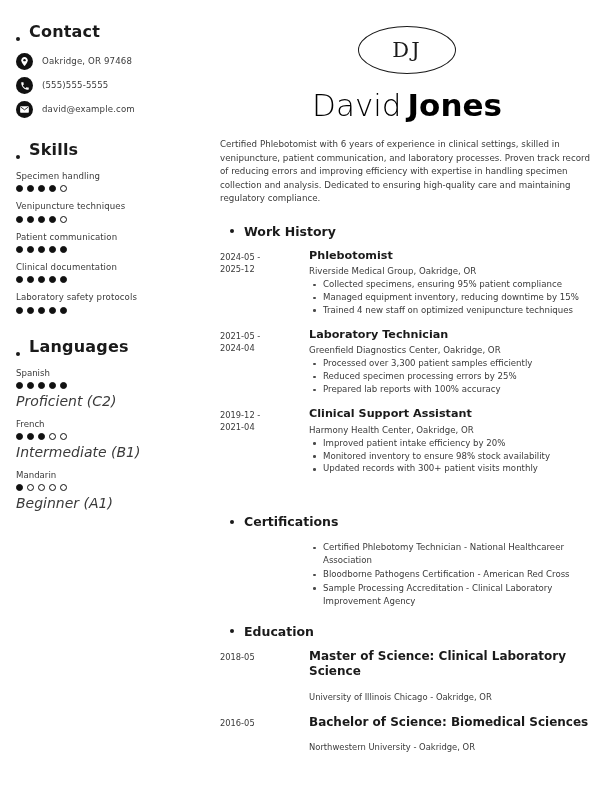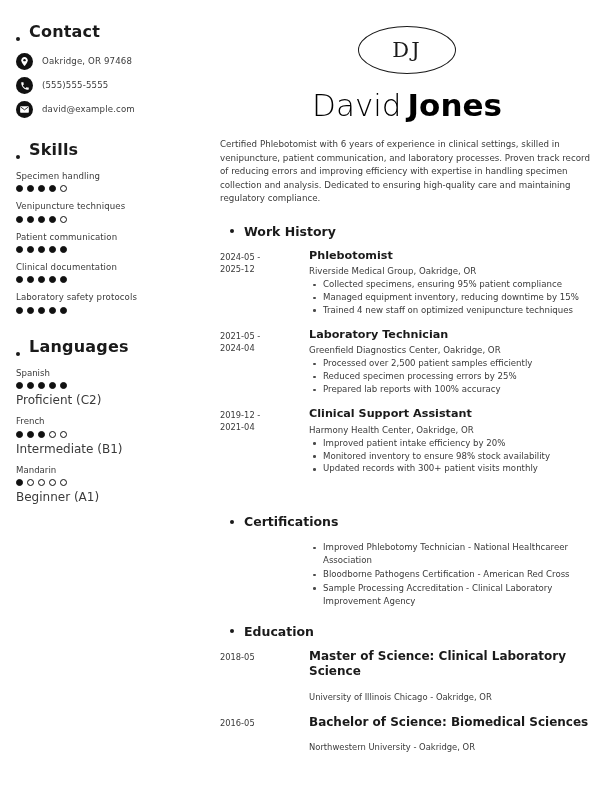--- a/index.html
+++ b/index.html
@@ -93,24 +93,25 @@
   .dot.empty  { background: #ffffff; border: 1px solid #111111; }
 
   .lang-block { margin-bottom: 9px; }
   .lang-name {
     font-size: 8.6px;
     color: #3a3a3a;
     margin-bottom: 3px;
     line-height: 1.2;
   }
   .lang-level {
-    font-size: 12px;
+    font-size: 14px;
     color: #3a3a3a;
     margin-top: 3px;
     line-height: 1.2;
+    font-style: italic;
   }
   .section-gap { height: 14px; }
 
   
   .right-col {
     position: absolute;
     left: 204px;
     top: 0;
     width: 412px;
     padding: 26px 22px 0 16px;
@@ -450,21 +451,21 @@
 
     <div class="entry">
       <div class="entry-date">
         <div>2021-05 -</div>
         <div>2024-04</div>
       </div>
       <div class="entry-body">
         <div class="entry-title">Laboratory Technician</div>
         <div class="entry-org">Greenfield Diagnostics Center, Oakridge, OR</div>
         <ul class="bullets">
-          <li>Processed over 2,500 patient samples efficiently</li>
+          <li>Processed over 3,300 patient samples efficiently</li>
           <li>Reduced specimen processing errors by 25%</li>
           <li>Prepared lab reports with 100% accuracy</li>
         </ul>
       </div>
     </div>
 
     <div class="entry">
       <div class="entry-date">
         <div>2019-12 -</div>
         <div>2021-04</div>
@@ -481,21 +482,21 @@
     </div>
 
     <div class="spacer-md"></div>
 
     <div class="main-heading">
       <span class="hbullet"></span>
       <span>Certifications</span>
     </div>
     <div class="cert-wrap">
       <ul class="cert-list">
-        <li>Improved Phlebotomy Technician - National Healthcareer Association</li>
+        <li>Certified Phlebotomy Technician - National Healthcareer Association</li>
         <li>Bloodborne Pathogens Certification - American Red Cross</li>
         <li>Sample Processing Accreditation - Clinical Laboratory Improvement Agency</li>
       </ul>
     </div>
 
     <div class="main-heading">
       <span class="hbullet"></span>
       <span>Education</span>
     </div>
 

